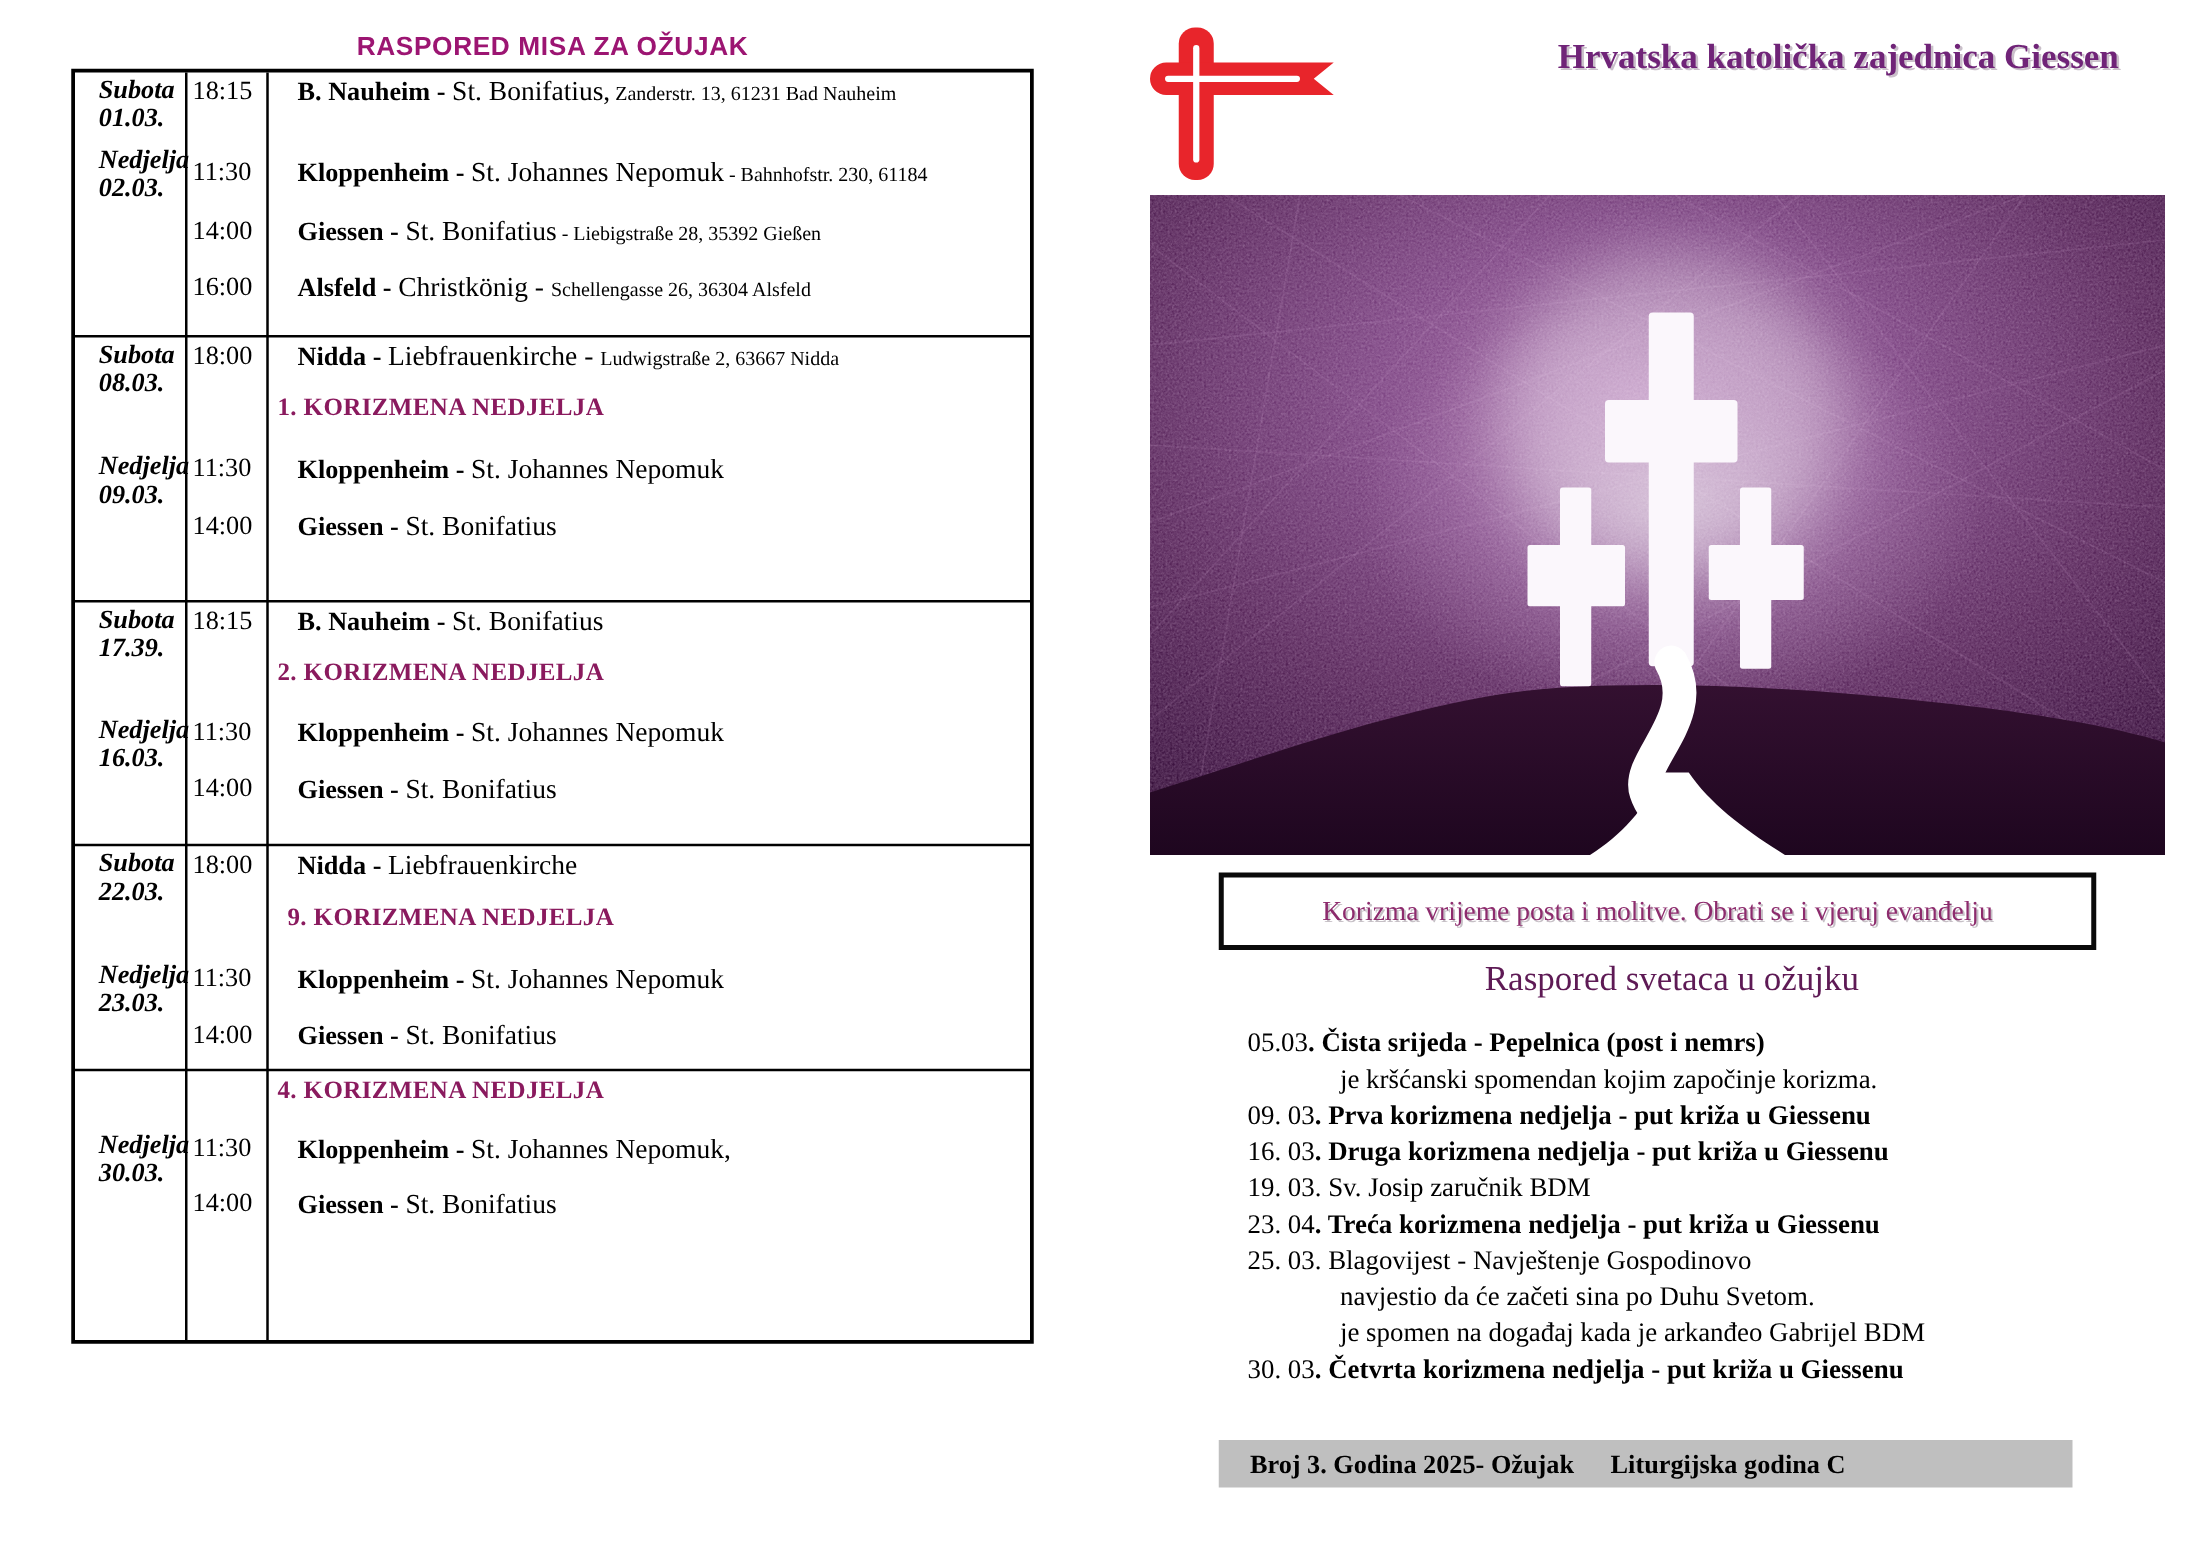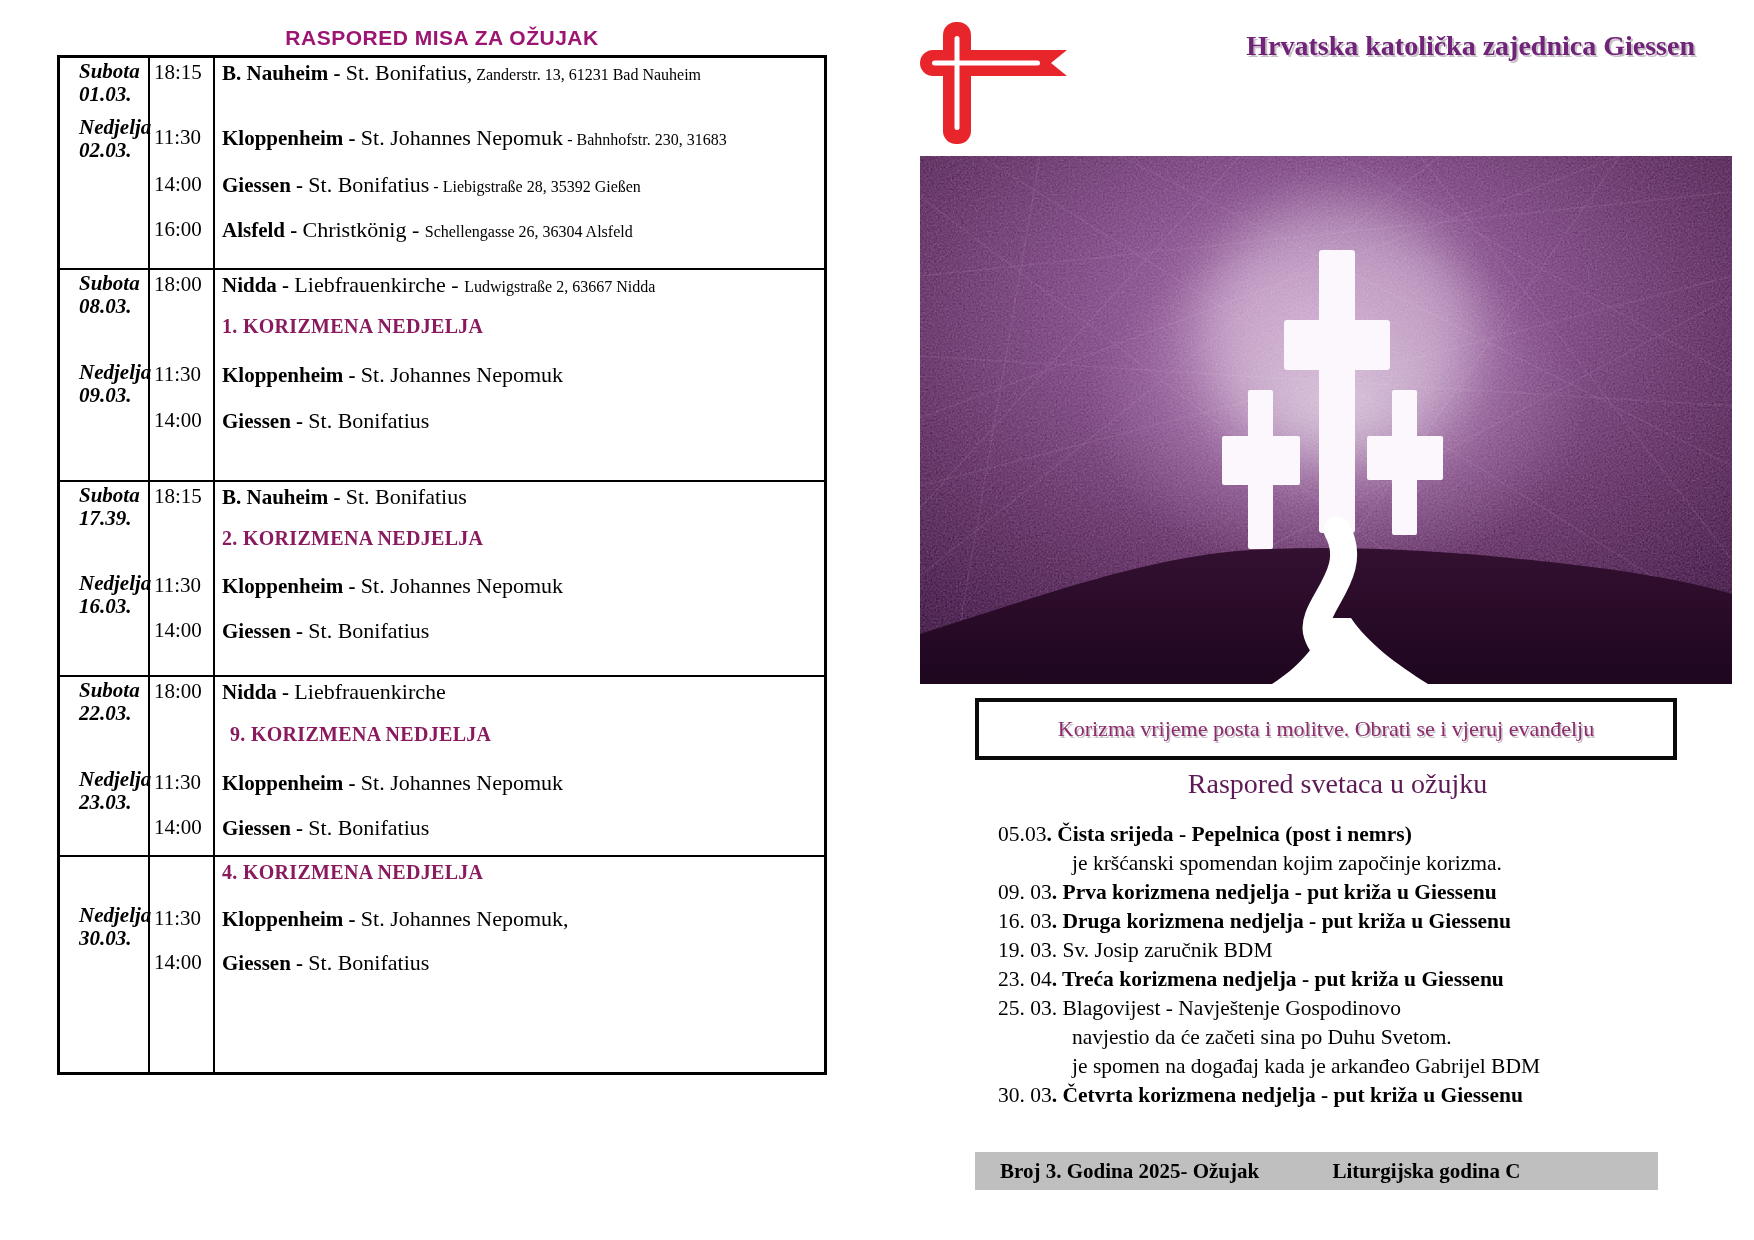--- a/index.html
+++ b/index.html
@@ -19,21 +19,21 @@
     border:3px solid #000;
   }
   .vline{position:absolute;top:0;bottom:0;width:2px;background:#000;}
   .hline{position:absolute;left:0;right:0;height:2px;background:#000;}
   .dcell{
     position:absolute;left:19px;width:84px;
     font-weight:bold;font-style:italic;font-size:21px;line-height:23px;
   }
   .time{position:absolute;left:94px;width:60px;font-size:21px;}
   .loc{position:absolute;left:162px;right:4px;font-size:22px;white-space:nowrap;overflow:hidden;}
-  .loc .place{font-weight:bold;font-size:21px;}
+  .loc .place{font-weight:bold;font-size:21px;margin-left:16px;}
   .loc .addr{font-size:16px;}
   .feast{
     position:absolute;left:162px;font-weight:bold;font-size:20px;color:#8A1A5E;
     letter-spacing:.3px;white-space:nowrap;
   }
 
   
   .org-title{
     position:absolute;left:1075px;top:30px;width:620px;text-align:right;
     font-weight:bold;font-size:28px;color:#702478;
@@ -58,21 +58,21 @@
   .saints-list{position:absolute;left:998px;top:820px;width:720px;font-size:21.5px;line-height:29px;}
   .s-line{white-space:nowrap;}
   .s-line .pfx{font-weight:normal;}
   .s-line.bold .txt{font-weight:bold;}
   .s-line.indent{padding-left:74px;}
   .footerbar{
     position:absolute;left:975px;top:1152px;width:683px;height:38px;background:#BFBFBF;
     font-weight:bold;font-size:21px;line-height:38px;padding-left:25px;box-sizing:border-box;
     white-space:nowrap;
   }
-  .footerbar .f-right{margin-left:68px;}
+  .footerbar .f-right{margin-left:24px;}
 </style>
 </head>
 <body>
 
 <div class="mass-title">RASPORED MISA ZA OŽUJAK</div>
 
 <div class="mtable">
 
   <div class="vline" style="left:88px"></div>
   <div class="vline" style="left:153px"></div>
@@ -88,21 +88,21 @@
   <div class="time" style="top:2px">18:15</div>
   <div class="loc" style="top:2px">
     <span class="place">B. Nauheim - </span><span class="church">St. Bonifatius,</span><span class="addr"> Zanderstr. 13, 61231 Bad Nauheim</span>
   </div>
   <div class="dcell" style="top:58px">
     <div>Nedjelja</div>
       <div>02.03.</div>
   </div>
   <div class="time" style="top:67px">11:30</div>
   <div class="loc" style="top:67px">
-    <span class="place">Kloppenheim - </span><span class="church">St. Johannes Nepomuk</span><span class="addr"> - Bahnhofstr. 230, 31683</span>
+    <span class="place">Kloppenheim - </span><span class="church">St. Johannes Nepomuk</span><span class="addr"> - Bahnhofstr. 230, 61184</span>
   </div>
   <div class="time" style="top:114px">14:00</div>
   <div class="loc" style="top:114px">
     <span class="place">Giessen - </span><span class="church">St. Bonifatius</span><span class="addr"> - Liebigstraße 28, 35392 Gießen</span>
   </div>
   <div class="time" style="top:159px">16:00</div>
   <div class="loc" style="top:159px">
     <span class="place">Alsfeld - </span><span class="church">Christkönig - </span><span class="addr">Schellengasse 26, 36304 Alsfeld</span>
   </div>
 

